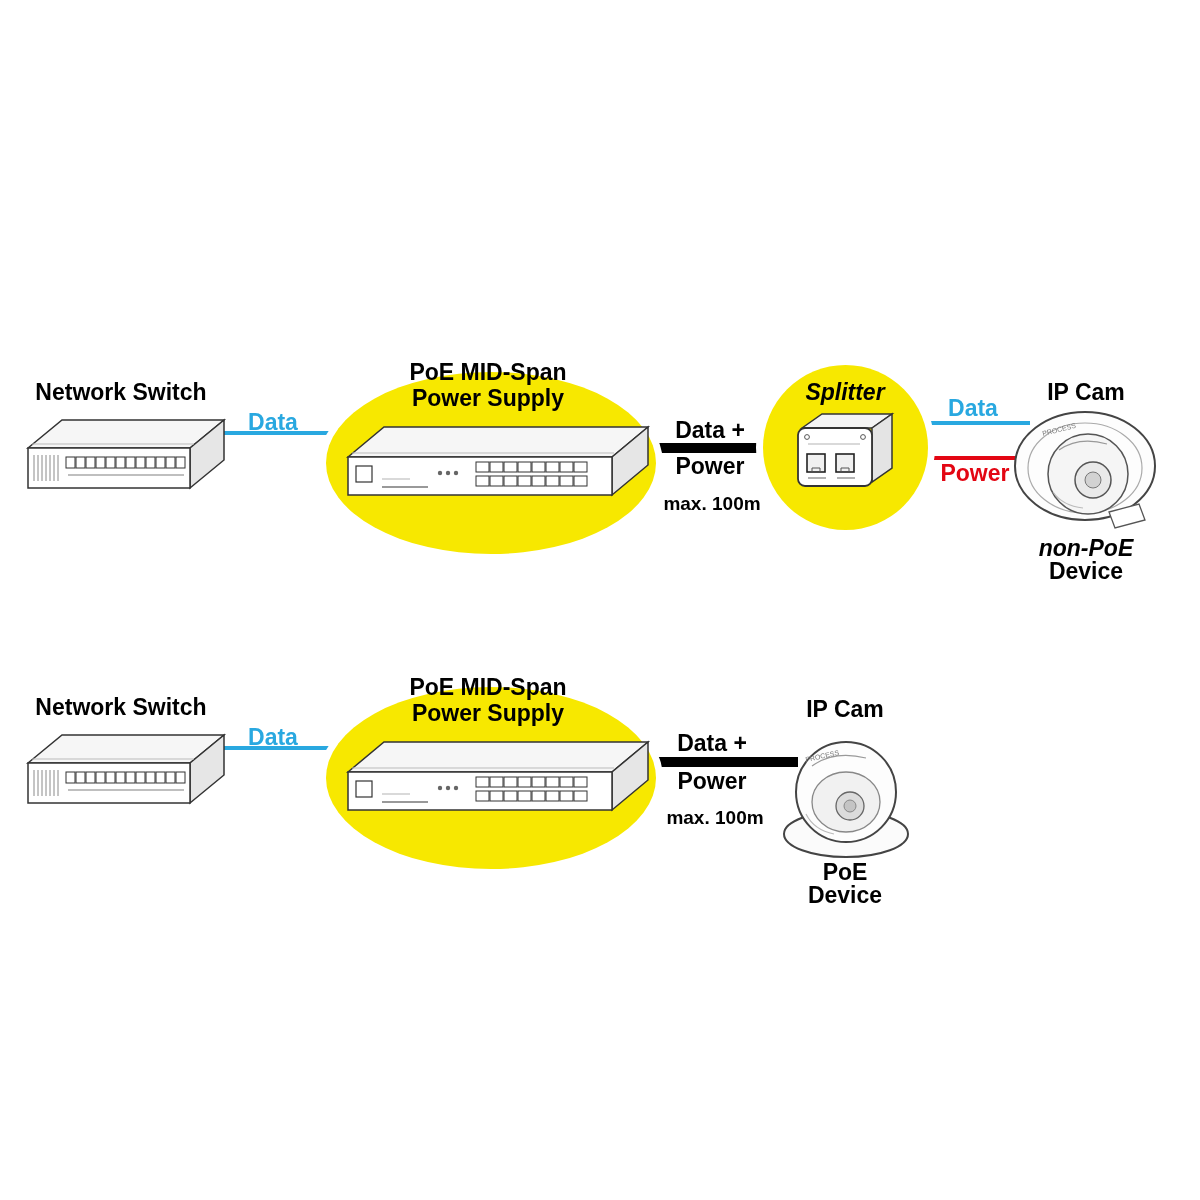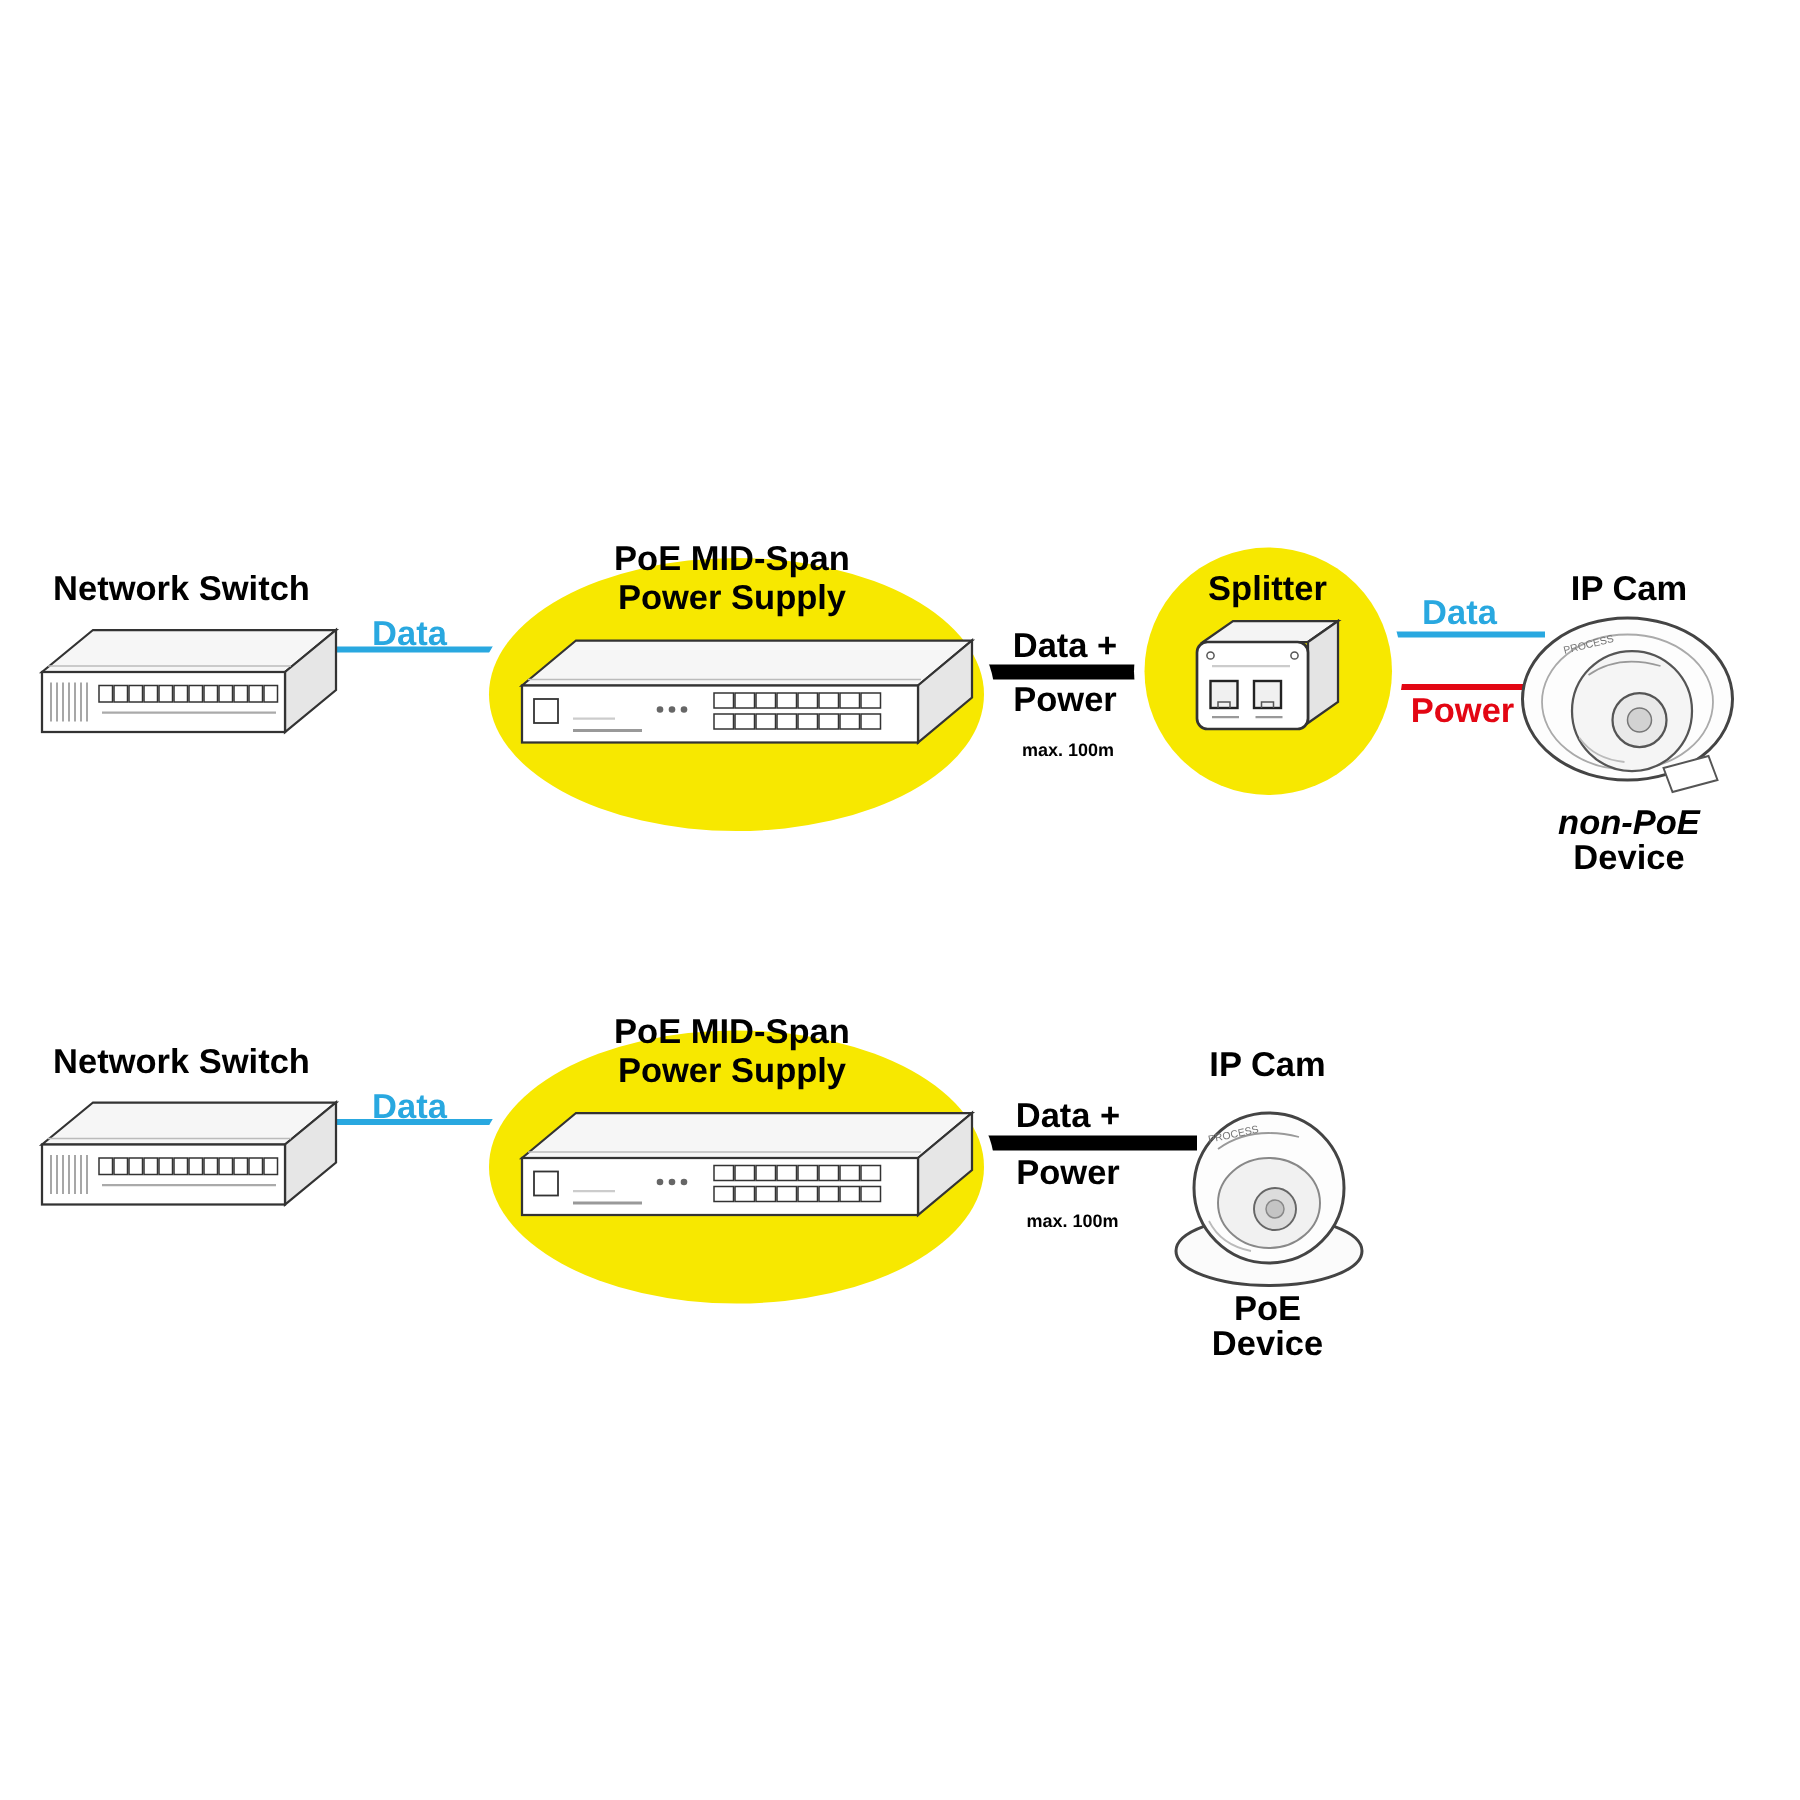--- a/index.html
+++ b/index.html
@@ -4,21 +4,21 @@
 <style>
   html,body { margin:0; padding:0; background:#fff; }
   .canvas {
     position:relative; width:1200px; height:1200px; background:#ffffff;
     font-family:"Liberation Sans", sans-serif; overflow:hidden;
   }
   .lbl {
     position:absolute; font-weight:bold; font-size:23px; color:#000;
     text-align:center; line-height:1.05; letter-spacing:0px; white-space:nowrap;
   }
-  .lbl.small { font-size:12px; }
+  .lbl.small { font-size:19px; }
   .lbl.blue  { color:#29a8e0; }
   .lbl.red   { color:#e30613; }
   .line { position:absolute; }
   .line.blue  { background:#29a8e0; height:4px; }
   .line.red   { background:#e30613; height:4px; }
   .line.black { background:#000000; height:10px; }
   .blob {
     position:absolute; background:#f7e800; border-radius:50%;
     box-shadow:0 0 0 7px #ffffff;
   }
@@ -119,21 +119,21 @@
     <text x="30" y="30" font-size="7" fill="#777" transform="rotate(-14 30 30)">PROCESS</text>
   </svg>
 
   <div class="lbl" style="left:11px;  top:380px; width:220px;">Network Switch</div>
   <div class="lbl blue" style="left:223px; top:410px; width:100px;">Data</div>
   <div class="lbl" style="left:338px; top:360px; width:300px;">PoE MID-Span</div>
   <div class="lbl" style="left:338px; top:386px; width:300px;">Power Supply</div>
   <div class="lbl" style="left:650px; top:418px; width:120px;">Data +</div>
   <div class="lbl" style="left:650px; top:454px; width:120px;">Power</div>
   <div class="lbl small" style="left:647px; top:494px; width:130px;">max. 100m</div>
-  <div class="lbl" style="left:775px; top:380px; width:140px;">Splitter</div>
+  <div class="lbl" style="left:775px; top:380px; width:140px;font-style:italic;">Splitter</div>
   <div class="lbl blue" style="left:928px; top:396px; width:90px;">Data</div>
   <div class="lbl red" style="left:925px; top:461px; width:100px;">Power</div>
   <div class="lbl" style="left:1016px; top:380px; width:140px;">IP Cam</div>
   <div class="lbl" style="left:1016px; top:536px; width:140px;font-style:italic;">non-PoE</div>
   <div class="lbl" style="left:1016px; top:559px; width:140px;">Device</div>
 
   <div class="line blue" style="left:218px; top:746px; width:130px;"></div>
   <div class="line black" style="left:640px; top:757px; width:158px;"></div>
 
   <div class="blob" style="left:326px; top:687px; width:330px; height:182px;"></div>

